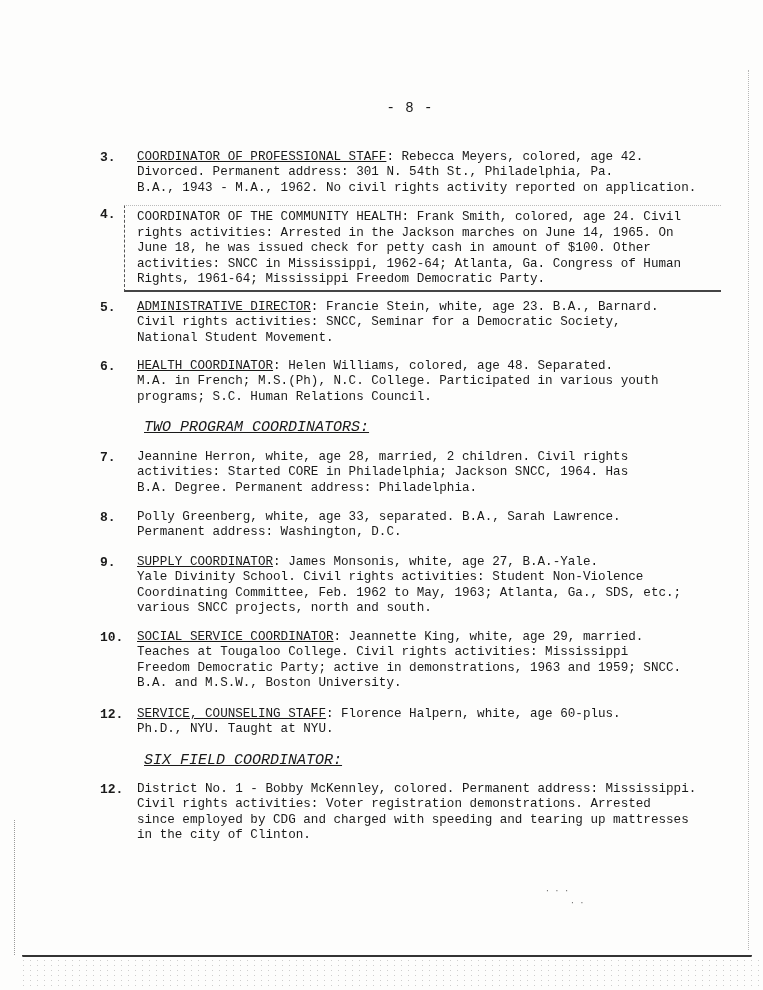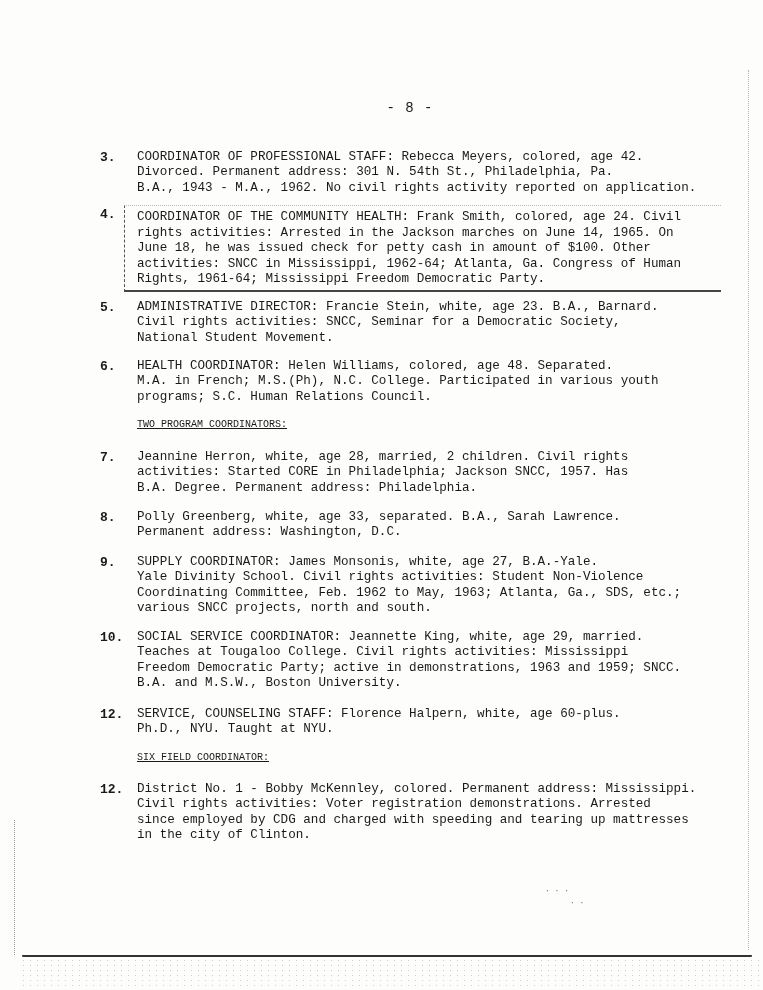--- a/index.html
+++ b/index.html
@@ -41,28 +41,29 @@
     font-size: 12.6px; line-height: 15.4px; letter-spacing: 0px;
   }
   .num {
     position: absolute; left: 0; top: 0; font-weight: bold; font-size: 13px;
   }
   .body-text {
     position: absolute; left: 37px; width: 590px;
     white-space: pre-line;
   }
   .title {
+    text-decoration: underline;
   }
   .boxed {
     position: absolute; left: 124px; top: 205px; width: 596px; height: 84px;
     border-left: 1px dashed #555; border-bottom: 2px solid #444;
     border-top: 1px dotted #bbb;
   }
   .section-heading {
-    position: absolute; left: 137px; font-size: 10px; text-decoration: underline;
+    position: absolute; left: 144px; font-size: 15px; text-decoration: underline; font-style: italic;
   }
   .scan-mark {
     position: absolute; font-size: 8px; color: #666;
   }
 </style>
 </head>
 <body>
 
 <div class="page">
   <div class="right-edge"></div>
@@ -102,21 +103,21 @@
     <div class="body-text"><span class="title">HEALTH COORDINATOR</span><span>:  Helen Williams, colored, age 48.  Separated.
 M.A. in French; M.S.(Ph), N.C. College.  Participated in various youth
 programs; S.C. Human Relations Council.</span></div>
   </div>
 
   <div class="section-heading" style="top:419px;">TWO PROGRAM COORDINATORS:</div>
 
   <div class="item" style="top:450px;">
     <span class="num">7.</span>
     <div class="body-text"><span>Jeannine Herron, white, age 28, married, 2 children.  Civil rights
-activities:  Started CORE in Philadelphia; Jackson SNCC, 1957.  Has
+activities:  Started CORE in Philadelphia; Jackson SNCC, 1964.  Has
 B.A. Degree.  Permanent address:  Philadelphia.</span></div>
   </div>
 
   <div class="item" style="top:510px;">
     <span class="num">8.</span>
     <div class="body-text"><span>Polly Greenberg, white, age 33, separated.  B.A., Sarah Lawrence.
 Permanent address:  Washington, D.C.</span></div>
   </div>
 
   <div class="item" style="top:555px;">

